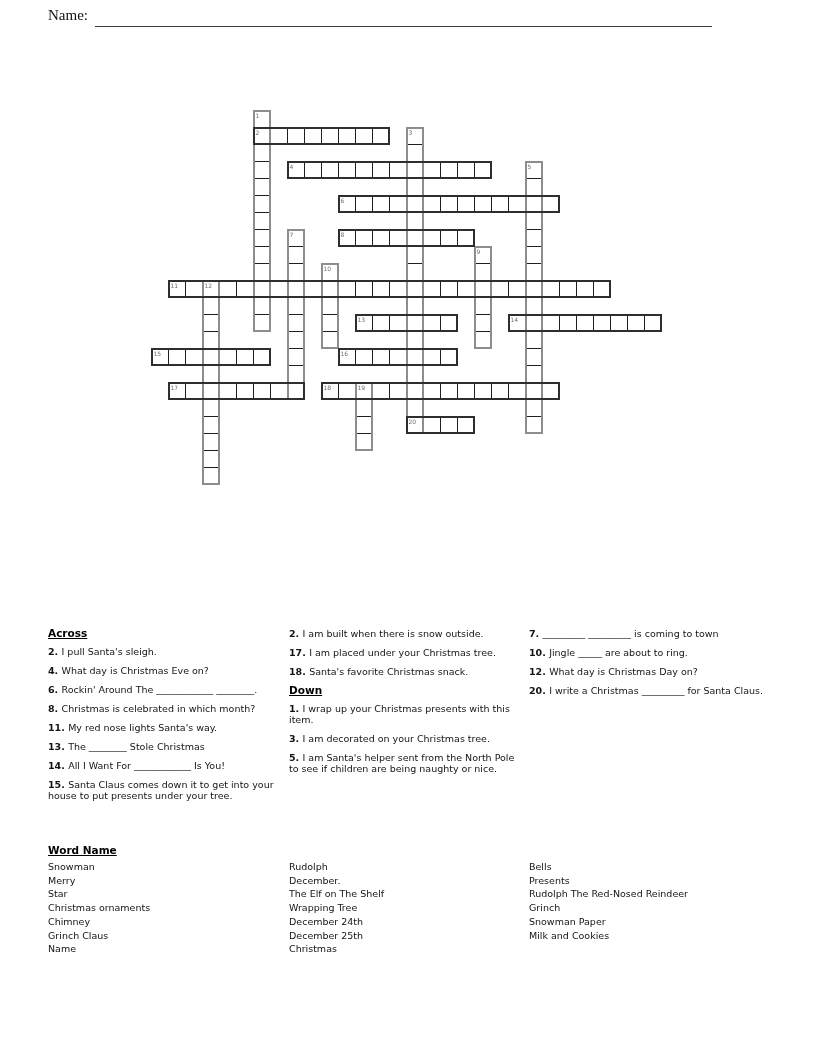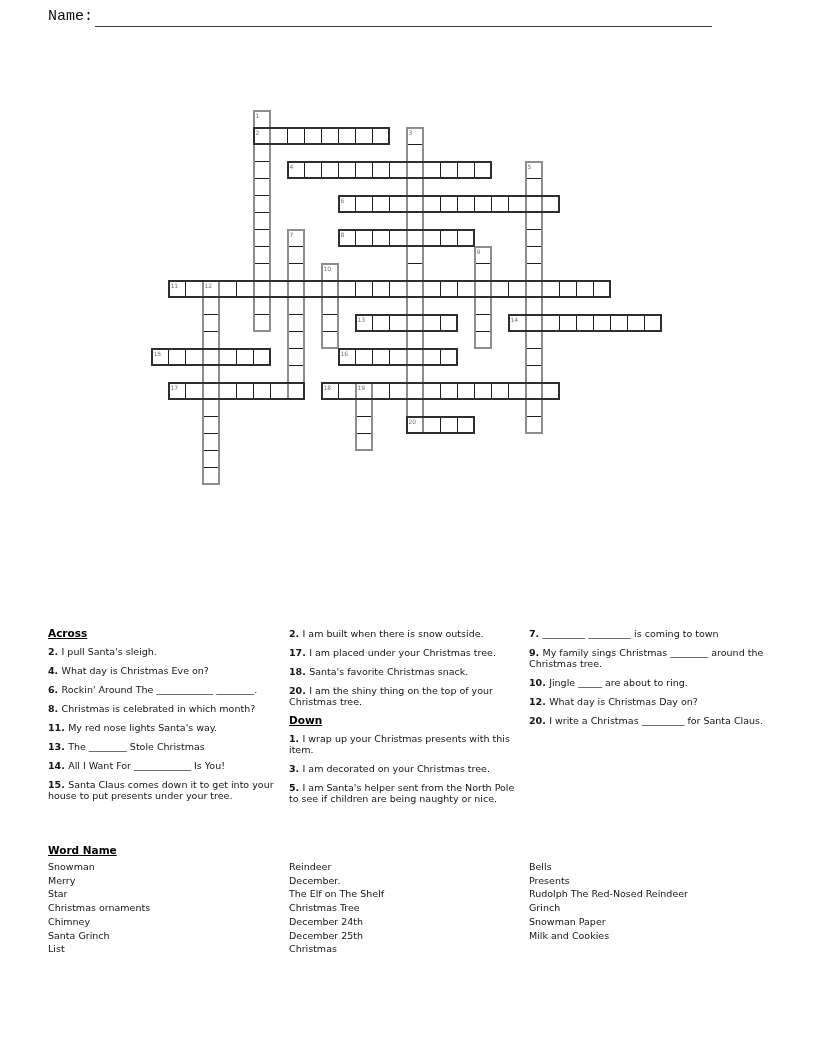--- a/index.html
+++ b/index.html
@@ -4,21 +4,21 @@
 <style>
   * { margin:0; padding:0; box-sizing:border-box; }
   html,body { background:#e8e8e8; }
   .page {
     position:relative; width:816px; height:1056px; background:#ffffff;
     margin:0 auto; overflow:hidden;
     font-family:"DejaVu Sans", sans-serif; color:#1a1a1a;
   }
   
   .name-row { position:absolute; top:5px; left:48px; width:664px; }
-  .name-label { font-family:Liberation Mono, monospace; font-size:15px; color:#111; }
+  .name-label { font-family:Liberation Serif, serif; font-size:15px; color:#111; }
   .name-line { position:absolute; left:47px; top:2px; width:617px; height:20px;
                border-bottom:1.6px solid #3a3a3a; }
   
   .title { position:absolute; top:42px; left:0; width:100%; text-align:center;
            font-size:35px; font-weight:400; letter-spacing:0.5px; color:#000; }
   
   #crossword { position:absolute; left:0; top:0; width:816px; height:520px; }
   .cell { position:absolute; width:18px; height:18px; background:#fff;
           border:1px solid #1f1f1f; }
   .word-outline { position:absolute; background:transparent; pointer-events:none; }
@@ -281,51 +281,49 @@
 
   <div>
     <div class="clue-col" id="cluecol-0" style="left:48px">
         <div class="section"><span class="clue-head">Across</span><br><div class="clue"><span class="clue-num">2. </span>I pull Santa's sleigh.</div><div class="clue"><span class="clue-num">4. </span>What day is Christmas Eve on?</div><div class="clue"><span class="clue-num">6. </span>Rockin' Around The ____________ ________.</div><div class="clue"><span class="clue-num">8. </span>Christmas is celebrated in which month?</div><div class="clue"><span class="clue-num">11. </span>My red nose lights Santa's way.</div><div class="clue"><span class="clue-num">13. </span>The ________ Stole Christmas</div><div class="clue"><span class="clue-num">14. </span>All I Want For ____________ Is You!</div><div class="clue"><span class="clue-num">15. </span>Santa Claus comes down it to get into your house to put presents under your tree.</div></div>
       </div>
     <div class="clue-col" id="cluecol-1" style="left:289px">
         <div class="section">
           <div class="clue"><span class="clue-num">2. </span>I am built when there is snow outside.</div>
           <div class="clue"><span class="clue-num">17. </span>I am placed under your Christmas tree.</div>
           <div class="clue"><span class="clue-num">18. </span>Santa's favorite Christmas snack.</div>
-          <div class="clue"><span class="clue-num">20. </span>I am the shiny thing on the top of your Christmas tree.</div>
         </div>
         <div class="section"><span class="clue-head">Down</span><br><div class="clue"><span class="clue-num">1. </span>I wrap up your Christmas presents with this item.</div><div class="clue"><span class="clue-num">3. </span>I am decorated on your Christmas tree.</div><div class="clue"><span class="clue-num">5. </span>I am Santa's helper sent from the North Pole to see if children are being naughty or nice.</div></div>
       </div>
     <div class="clue-col" id="cluecol-2" style="left:529px">
         <div class="section">
           <div class="clue"><span class="clue-num">7. </span>_________ _________ is coming to town</div>
-          <div class="clue"><span class="clue-num">9. </span>My family sings Christmas ________ around the Christmas tree.</div>
           <div class="clue"><span class="clue-num">10. </span>Jingle _____ are about to ring.</div>
           <div class="clue"><span class="clue-num">12. </span>What day is Christmas Day on?</div>
           <div class="clue"><span class="clue-num">20. </span>I write a Christmas _________ for Santa Claus.</div>
         </div>
       </div>
   </div>
 
   <div>
     <div class="wb-heading">Word Name</div>
     <div class="wb-col" id="wbcol-0" style="left:48px">
         <div class="wb-item">Snowman</div>
         <div class="wb-item">Merry</div>
         <div class="wb-item">Star</div>
         <div class="wb-item">Christmas ornaments</div>
         <div class="wb-item">Chimney</div>
-        <div class="wb-item">Santa Grinch</div>
-        <div class="wb-item">List</div>
+        <div class="wb-item">Grinch Claus</div>
+        <div class="wb-item">Name</div>
       </div>
     <div class="wb-col" id="wbcol-1" style="left:289px">
-        <div class="wb-item">Reindeer</div>
+        <div class="wb-item">Rudolph</div>
         <div class="wb-item">December.</div>
         <div class="wb-item">The Elf on The Shelf</div>
-        <div class="wb-item">Christmas Tree</div>
+        <div class="wb-item">Wrapping Tree</div>
         <div class="wb-item">December 24th</div>
         <div class="wb-item">December 25th</div>
         <div class="wb-item">Christmas</div>
       </div>
     <div class="wb-col" id="wbcol-2" style="left:529px">
         <div class="wb-item">Bells</div>
         <div class="wb-item">Presents</div>
         <div class="wb-item">Rudolph The Red-Nosed Reindeer</div>
         <div class="wb-item">Grinch</div>
         <div class="wb-item">Snowman Paper</div>

